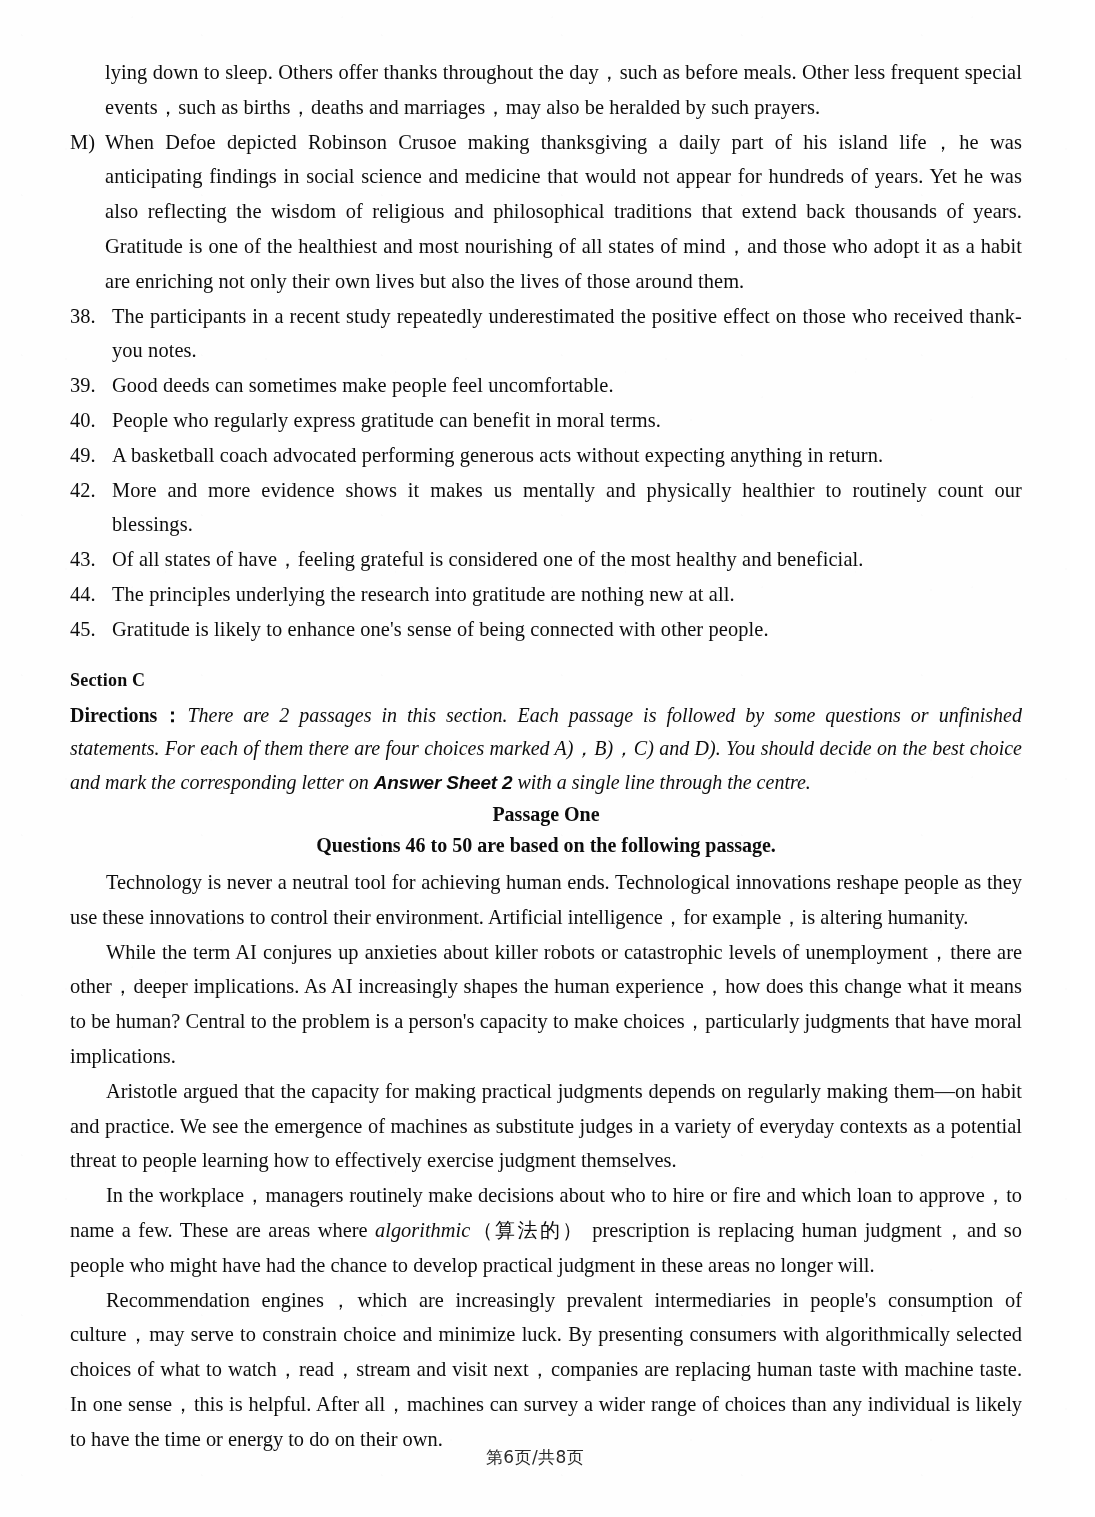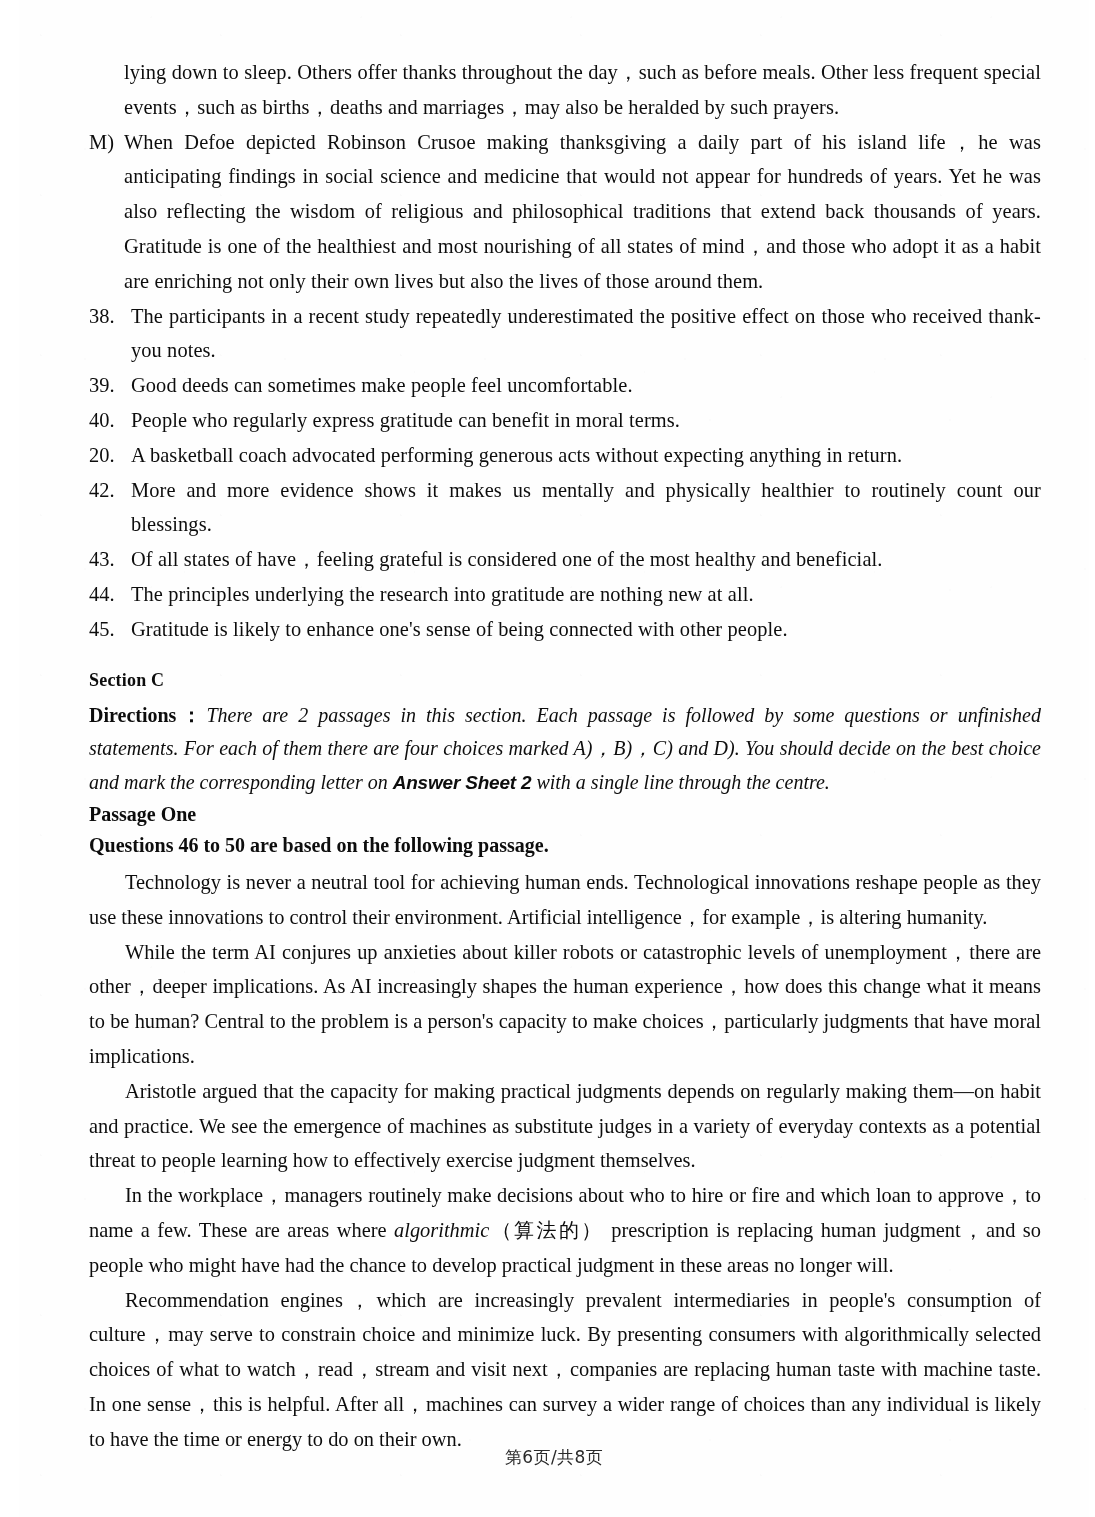--- a/index.html
+++ b/index.html
@@ -9,21 +9,20 @@
   }
 
   #page {
     position: relative;
     width: 1070px;
     height: 1517px;
     background: #fefefe;
     overflow: hidden;
     font-family: "Liberation Serif", "DejaVu Serif", serif;
     color: #0d0d0d;
-    margin-left: 19px;
   }
 
   
   #page::before {
     content: "";
     position: absolute;
     inset: 0;
     pointer-events: none;
     background:
       radial-gradient(circle at 12% 22%, rgba(0,0,0,0.018) 0 1px, transparent 1px),
@@ -117,20 +116,21 @@
     font-style: italic;
     font-size: 19px;
     letter-spacing: -0.2px;
   }
 
   .sub-heading {
     font-size: 20px;
     font-weight: bold;
     line-height: 31px;
     margin: 0;
+    text-align: center;
   }
 
   .passage-para {
     font-size: 20.4px;
     line-height: 34.8px;
     text-align: justify;
     margin: 0;
     text-indent: 36px;
   }
 
@@ -174,21 +174,21 @@
     </div>
     <div class="numbered">
       <span class="num">39.</span>
       <span class="para body">Good deeds can sometimes make people feel uncomfortable.</span>
     </div>
     <div class="numbered">
       <span class="num">40.</span>
       <span class="para body">People who regularly express gratitude can benefit in moral terms.</span>
     </div>
     <div class="numbered">
-      <span class="num">20.</span>
+      <span class="num">49.</span>
       <span class="para body">A basketball coach advocated performing generous acts without expecting anything in return.</span>
     </div>
     <div class="numbered">
       <span class="num">42.</span>
       <span class="para body">More and more evidence shows it makes us mentally and physically healthier to routinely count our blessings.</span>
     </div>
     <div class="numbered">
       <span class="num">43.</span>
       <span class="para body">Of all states of have，feeling grateful is considered one of the most healthy and beneficial.</span>
     </div>

